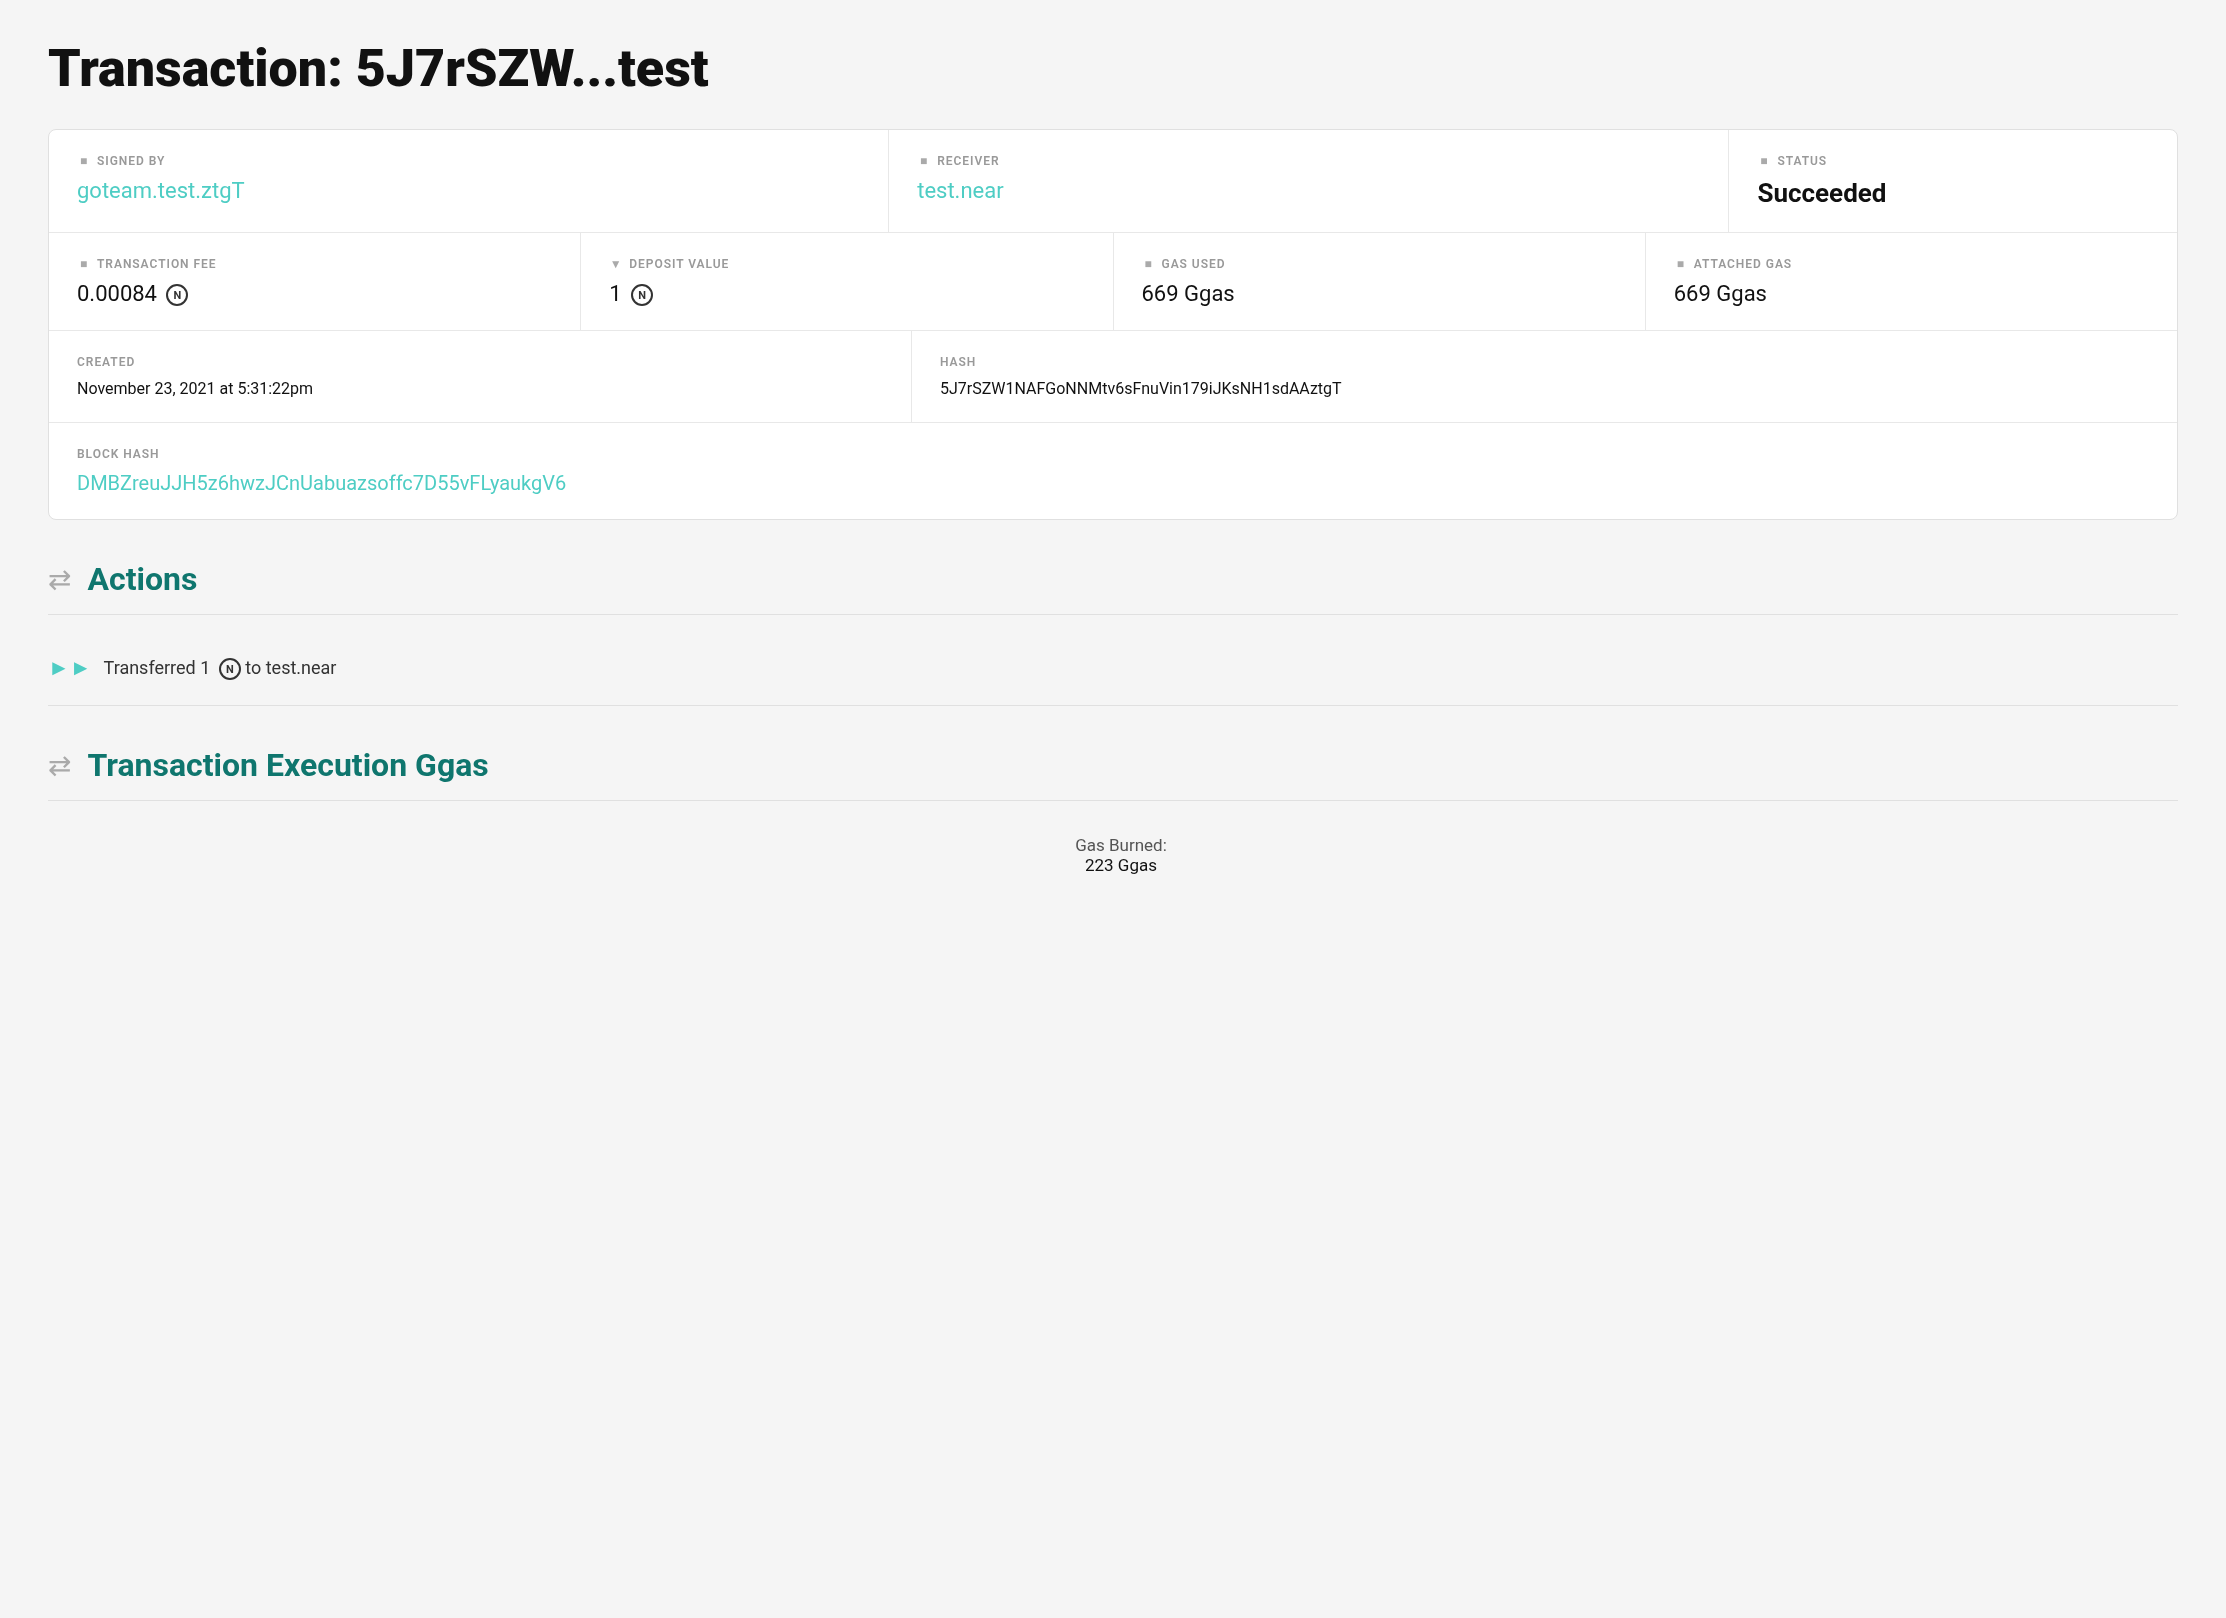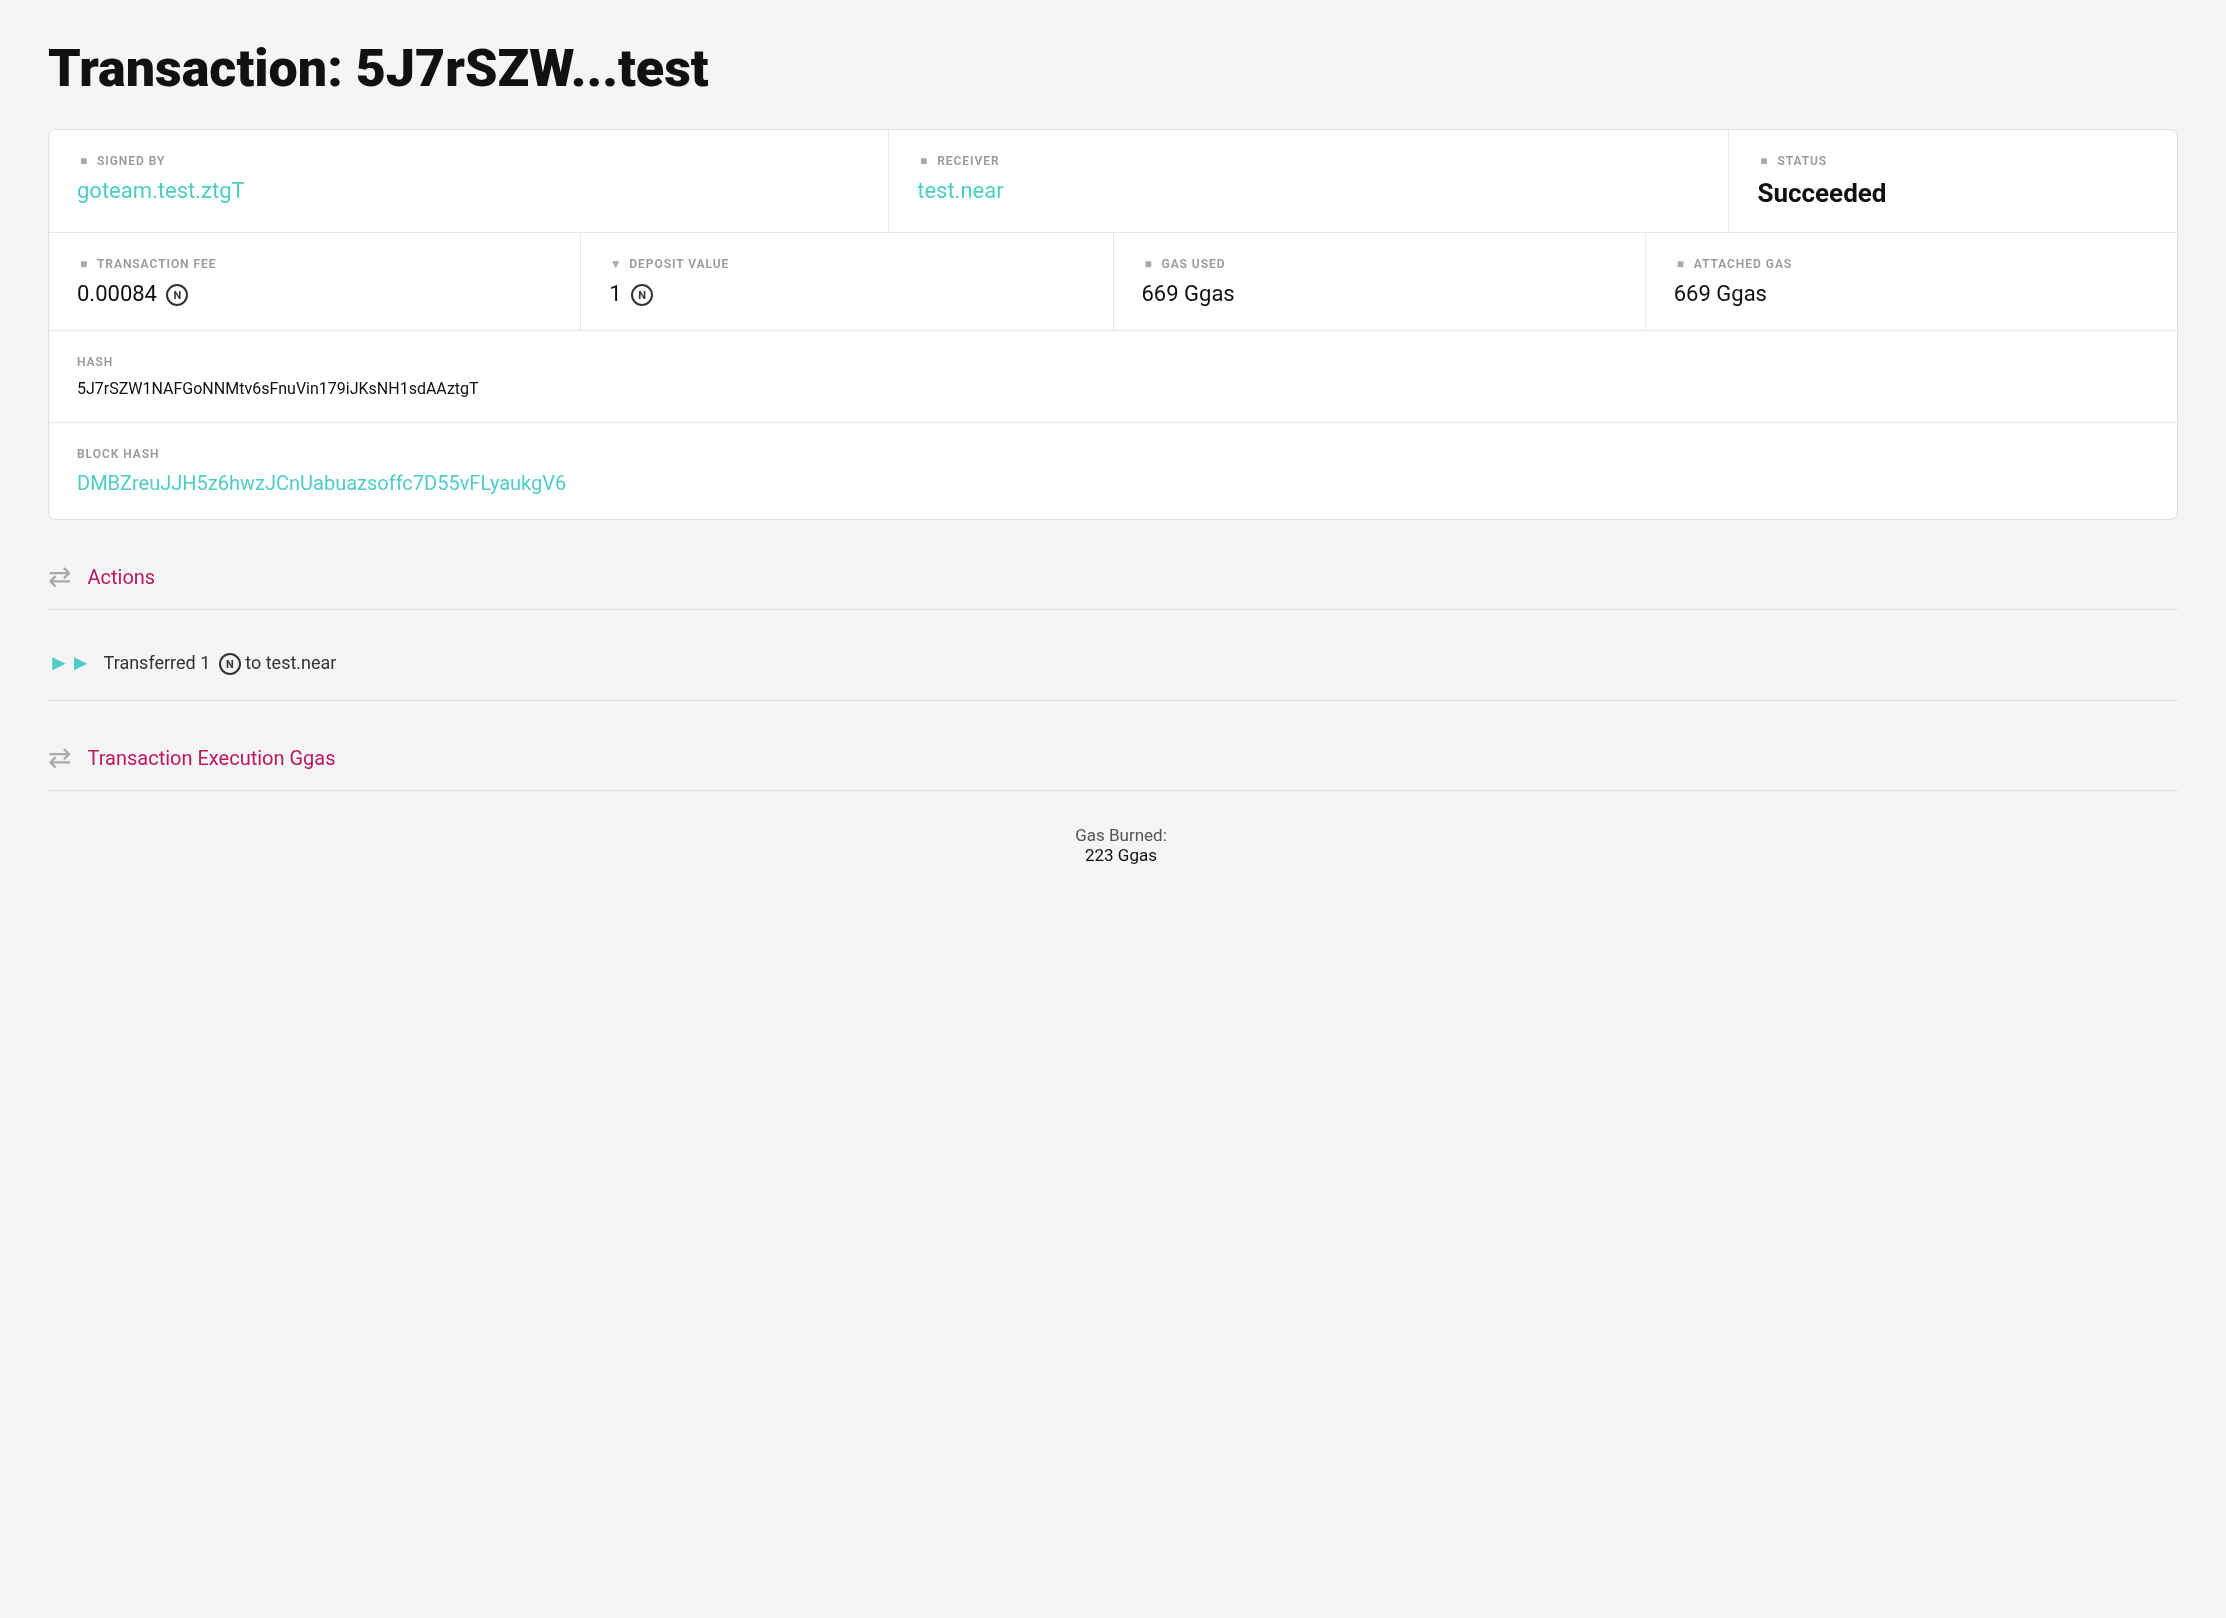--- a/index.html
+++ b/index.html
@@ -102,23 +102,23 @@
     }
     .section-header {
       display: flex;
       align-items: center;
       gap: 16px;
       margin: 32px 0 0 0;
       padding-bottom: 16px;
       border-bottom: 1px solid #e0e0e0;
     }
     .section-title {
-      font-size: 20px;
-      font-weight: 400;
-      color: #be185d;
+      font-size: 32px;
+      font-weight: 700;
+      color: #0f766e;
     }
     .arrows-icon {
       display: inline-flex;
       align-items: center;
       justify-content: center;
       color: #aaa;
       font-size: 28px;
     }
     .actions-area {
       padding: 32px 0 16px 0;
@@ -236,20 +236,26 @@
     <div class="info-cell">
       <div class="cell-label">
         <span class="icon">■</span>
         <span>ATTACHED GAS</span>
       </div>
       <div class="cell-value">669 Ggas</div>
     </div>
   </div>
 
   <div class="info-row">
+    <div class="info-cell wide">
+      <div class="cell-label">
+        <span>CREATED</span>
+      </div>
+      <div class="hash-value">November 23, 2021 at 5:31:22pm</div>
+    </div>
     <div class="info-cell" style="flex:3;">
       <div class="cell-label">
         <span>HASH</span>
       </div>
       <div class="hash-value">5J7rSZW1NAFGoNNMtv6sFnuVin179iJKsNH1sdAAztgT</div>
     </div>
   </div>
 
   <div class="info-row">
     <div class="info-cell" style="flex:1;">

